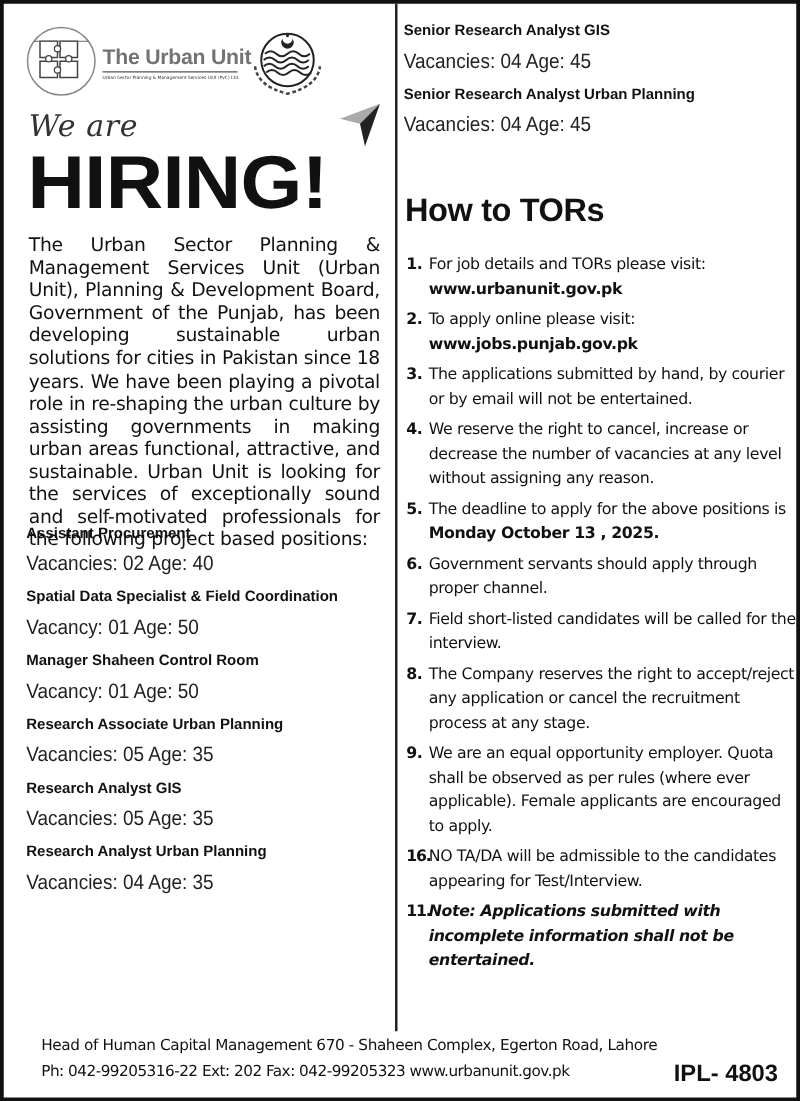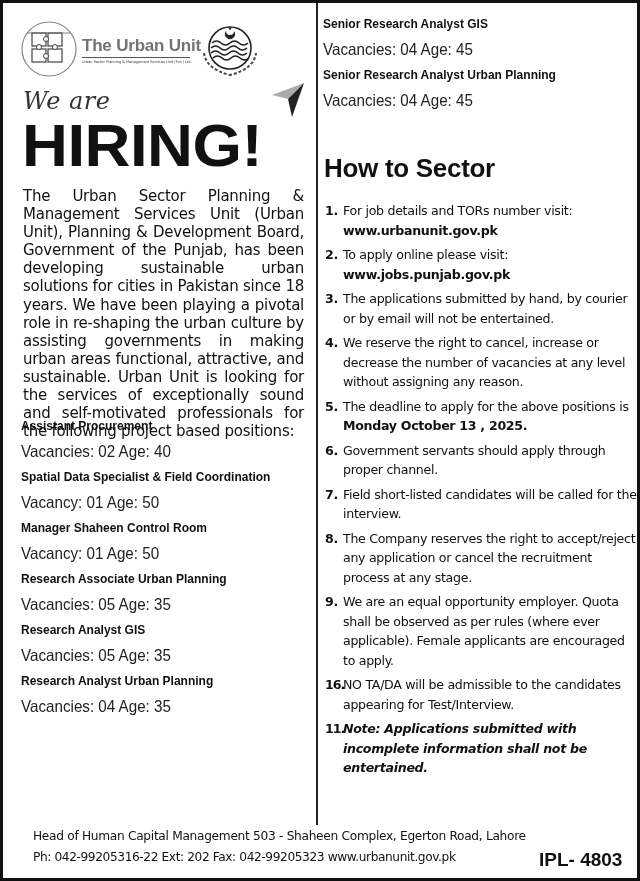--- a/index.html
+++ b/index.html
@@ -114,27 +114,27 @@
     <div>
       <div class="pos-title">Senior Research Analyst GIS</div>
       <div class="pos-meta">Vacancies: 04 Age: 45</div>
     </div>
     <div>
       <div class="pos-title">Senior Research Analyst Urban Planning</div>
       <div class="pos-meta">Vacancies: 04 Age: 45</div>
     </div>
   </div>
 
-  <div class="apply-heading">How to Sector</div>
+  <div class="apply-heading">How to TORs</div>
 
   <ol class="apply-list">
     <li class="apply-item" style="margin-bottom:5px">
       <span class="apply-num">1.</span>
       <span class="apply-body">
-        <span>For job details and TORs number visit:</span><br>
+        <span>For job details and TORs please visit:</span><br>
         <a class="apply-link">www.urbanunit.gov.pk</a>
       </span>
     </li>
     <li class="apply-item" style="margin-bottom:5px">
       <span class="apply-num">2.</span>
       <span class="apply-body">
         <span>To apply online please visit:</span><br>
         <a class="apply-link">www.jobs.punjab.gov.pk</a>
       </span>
     </li>
@@ -171,16 +171,16 @@
     <li class="apply-item" style="margin-bottom:5px">
       <span class="apply-num wide">16.</span>
       <span class="apply-body">NO TA/DA will be admissible to the candidates appearing for Test/Interview.</span>
     </li>
     <li class="apply-item">
       <span class="apply-num wide">11.</span>
       <span class="apply-body apply-note">Note: Applications submitted with incomplete information shall not be entertained.</span>
     </li>
   </ol>
 
-  <div class="footer-address">Head of Human Capital Management 503 - Shaheen Complex, Egerton Road, Lahore</div>
+  <div class="footer-address">Head of Human Capital Management 670 - Shaheen Complex, Egerton Road, Lahore</div>
   <div class="footer-contact">Ph: 042-99205316-22 Ext: 202 Fax: 042-99205323  www.urbanunit.gov.pk</div>
   <div class="ipl-code">IPL- 4803</div>
 </div>
 
 </body></html>

